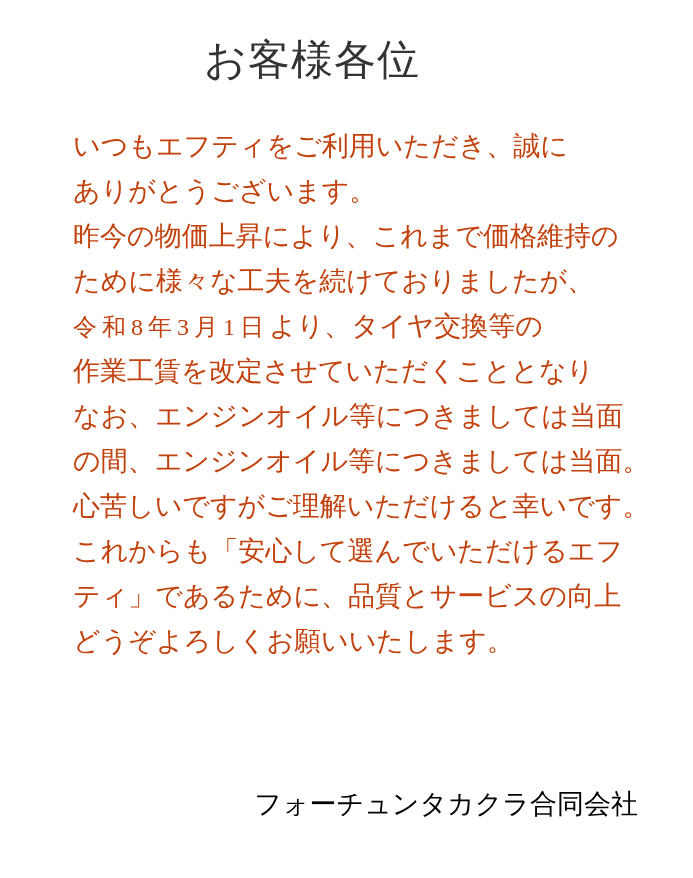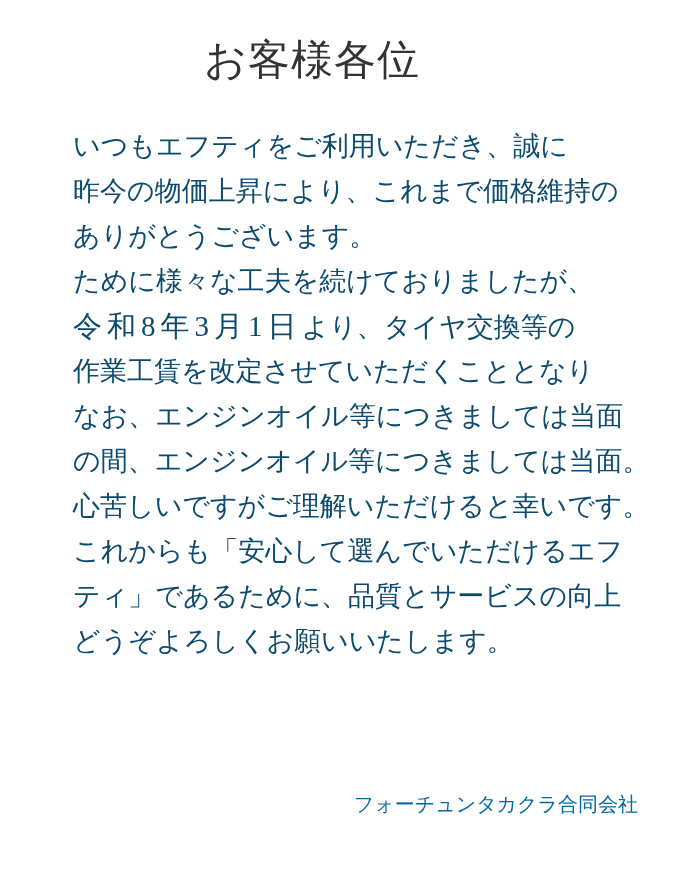--- a/index.html
+++ b/index.html
@@ -29,53 +29,53 @@
     white-space: nowrap;
   }
   .content {
     position: absolute;
     left: 73px;
     top: 124px;
     width: 575px;
     font-size: 27px;
     font-weight: 400;
     line-height: 45px;
-    color: #0c4a6e;
+    color: #c2410c;
   }
   .line {
     white-space: nowrap;
     height: 45px;
   }
   .date {
     font-family: "Liberation Serif", "DejaVu Serif", serif;
-    font-size: 29px;
+    font-size: 24px;
     letter-spacing: 5px;
   }
   .signature {
     position: absolute;
     top: 782px;
     right: 55px;
-    font-size: 20px;
+    font-size: 27px;
     line-height: 45px;
     white-space: nowrap;
-    color: #0369a1;
+    color: #000000;
     text-align: center;
   }
 </style>
 </head>
 <body>
 
 <div class="page">
 
   <h1 class="title">お客様各位</h1>
 
   <div class="content">
     <div class="line">いつもエフティをご利用いただき、誠に</div>
+    <div class="line">ありがとうございます。</div>
     <div class="line">昨今の物価上昇により、これまで価格維持の</div>
-    <div class="line">ありがとうございます。</div>
     <div class="line">ために様々な工夫を続けておりましたが、</div>
     <div class="line"><span class="date">令和8年3月1日</span><span>より、タイヤ交換等の</span></div>
     <div class="line">作業工賃を改定させていただくこととなり</div>
     <div class="line">なお、エンジンオイル等につきましては当面</div>
     <div class="line">の間、エンジンオイル等につきましては当面。</div>
     <div class="line">心苦しいですがご理解いただけると幸いです。</div>
     <div class="line">これからも「安心して選んでいただけるエフ</div>
     <div class="line">ティ」であるために、品質とサービスの向上</div>
     <div class="line">どうぞよろしくお願いいたします。</div>
   </div>

